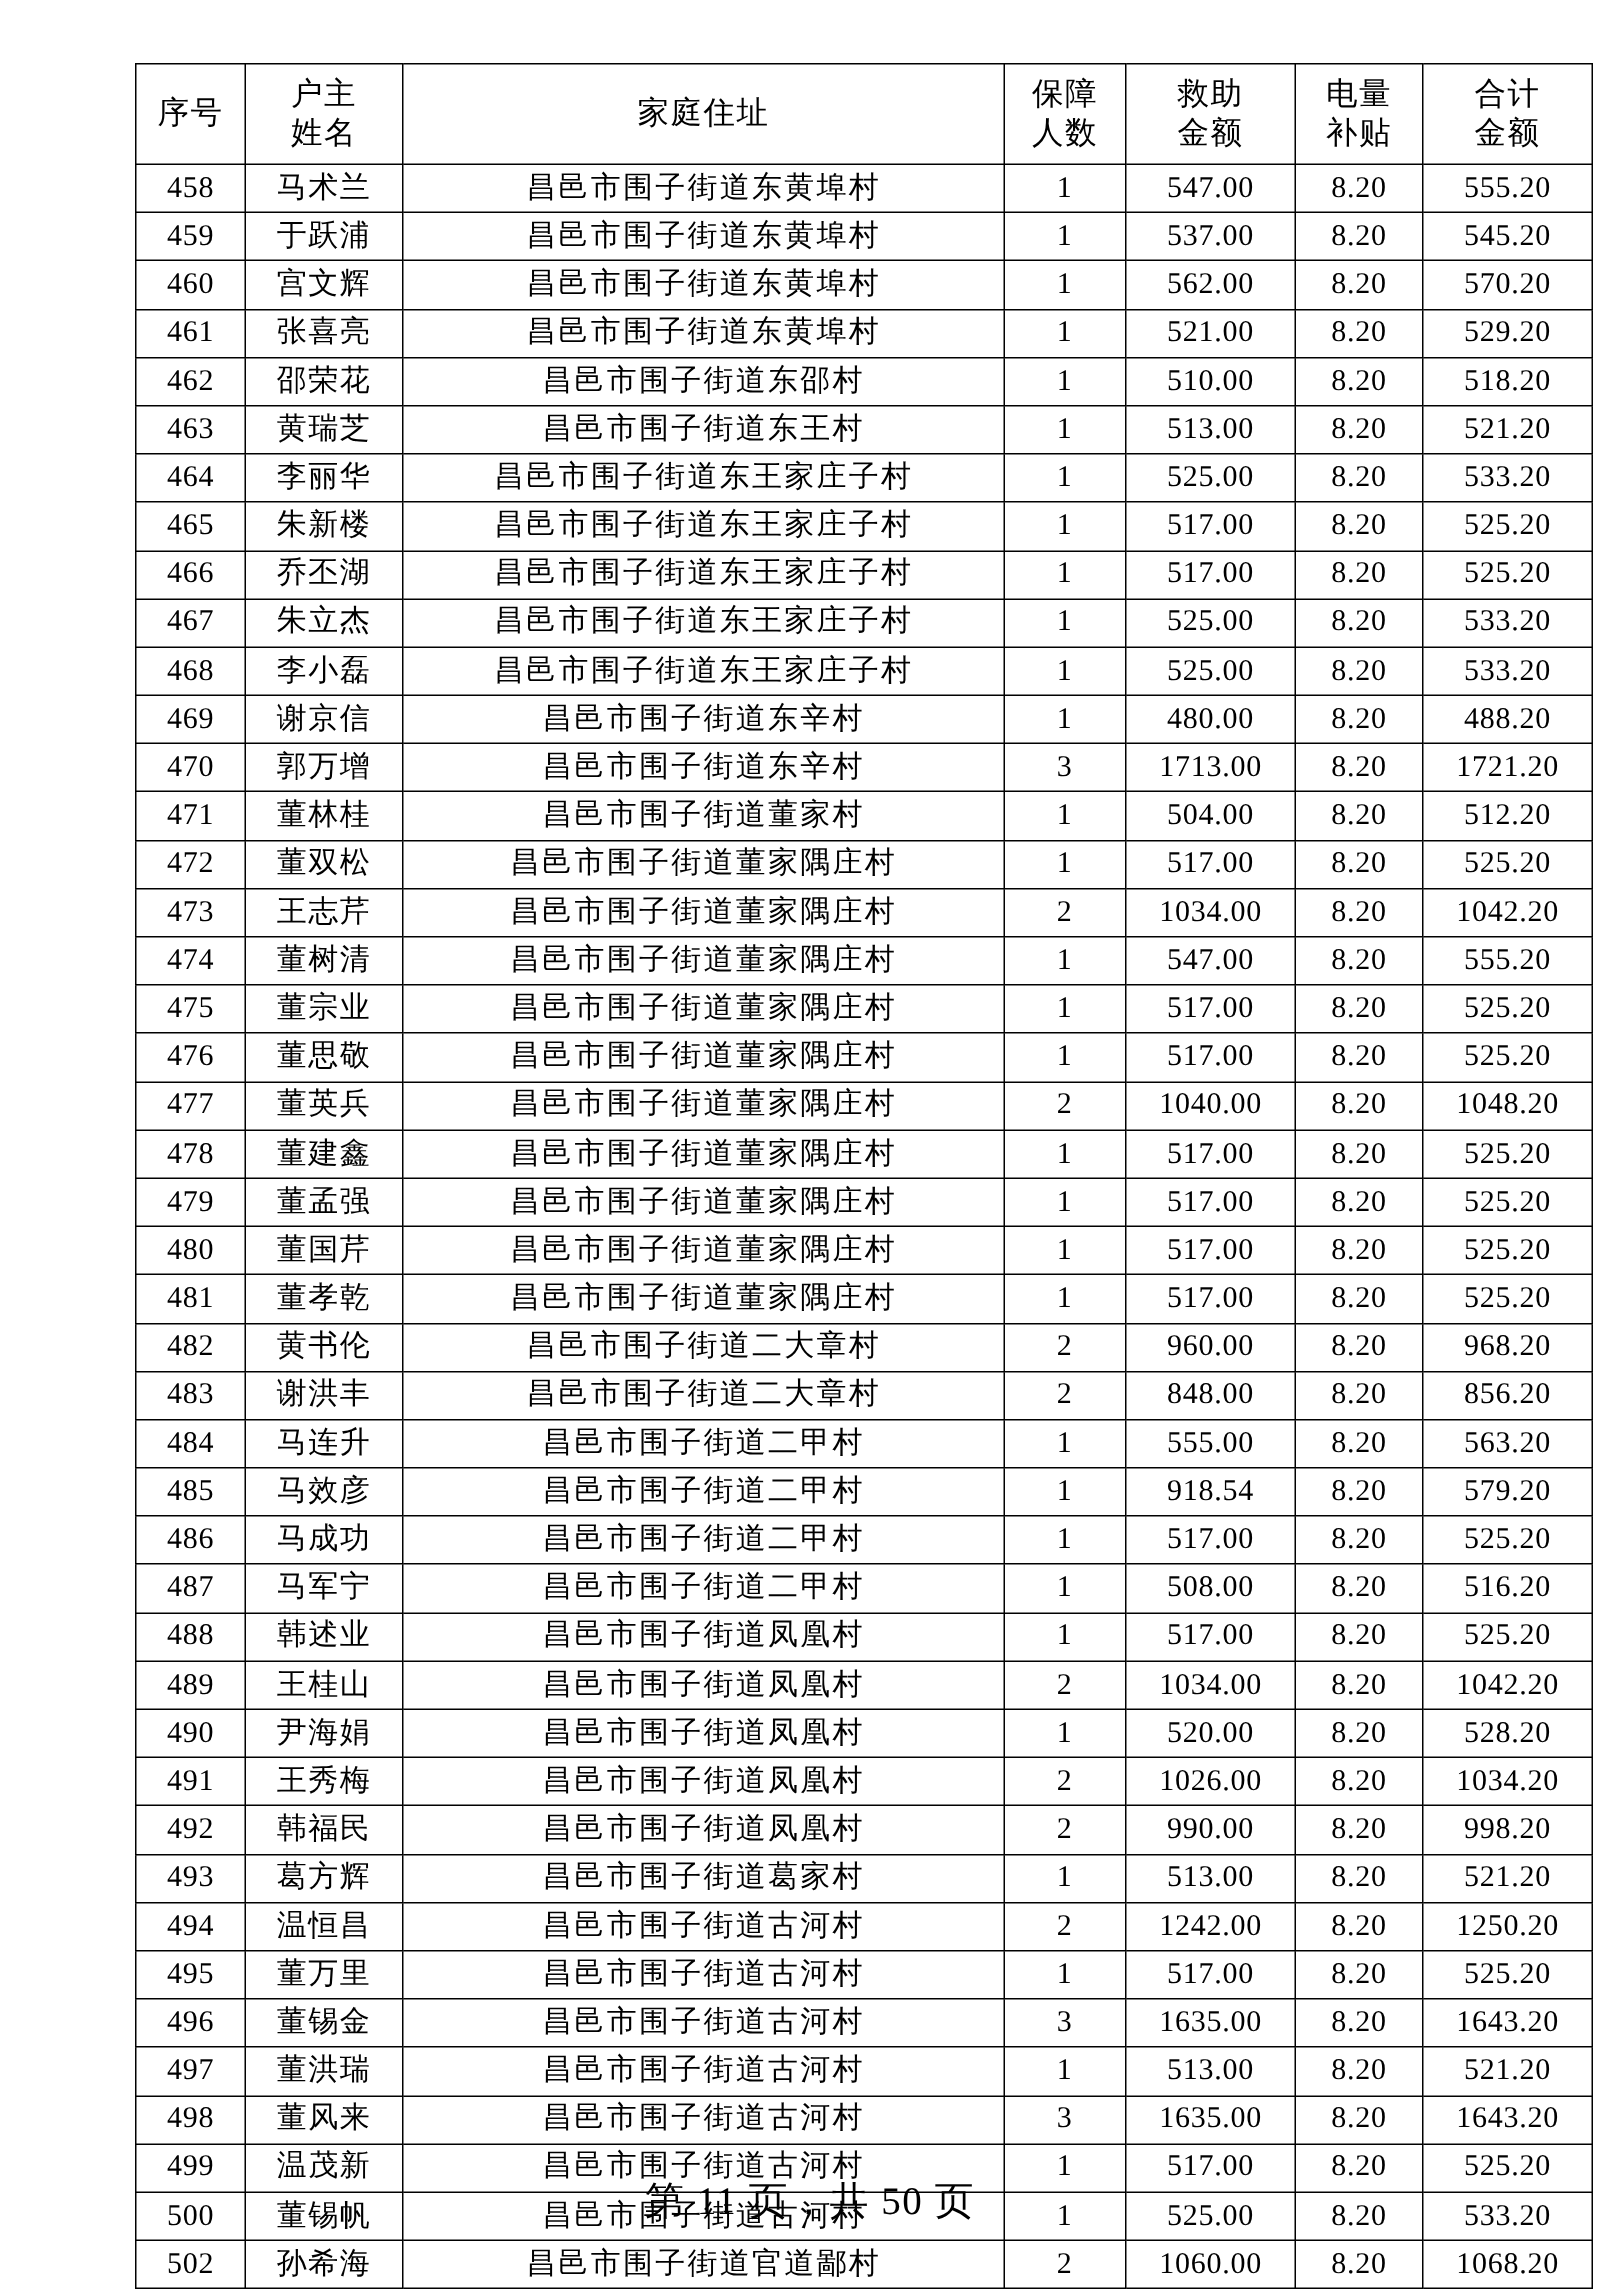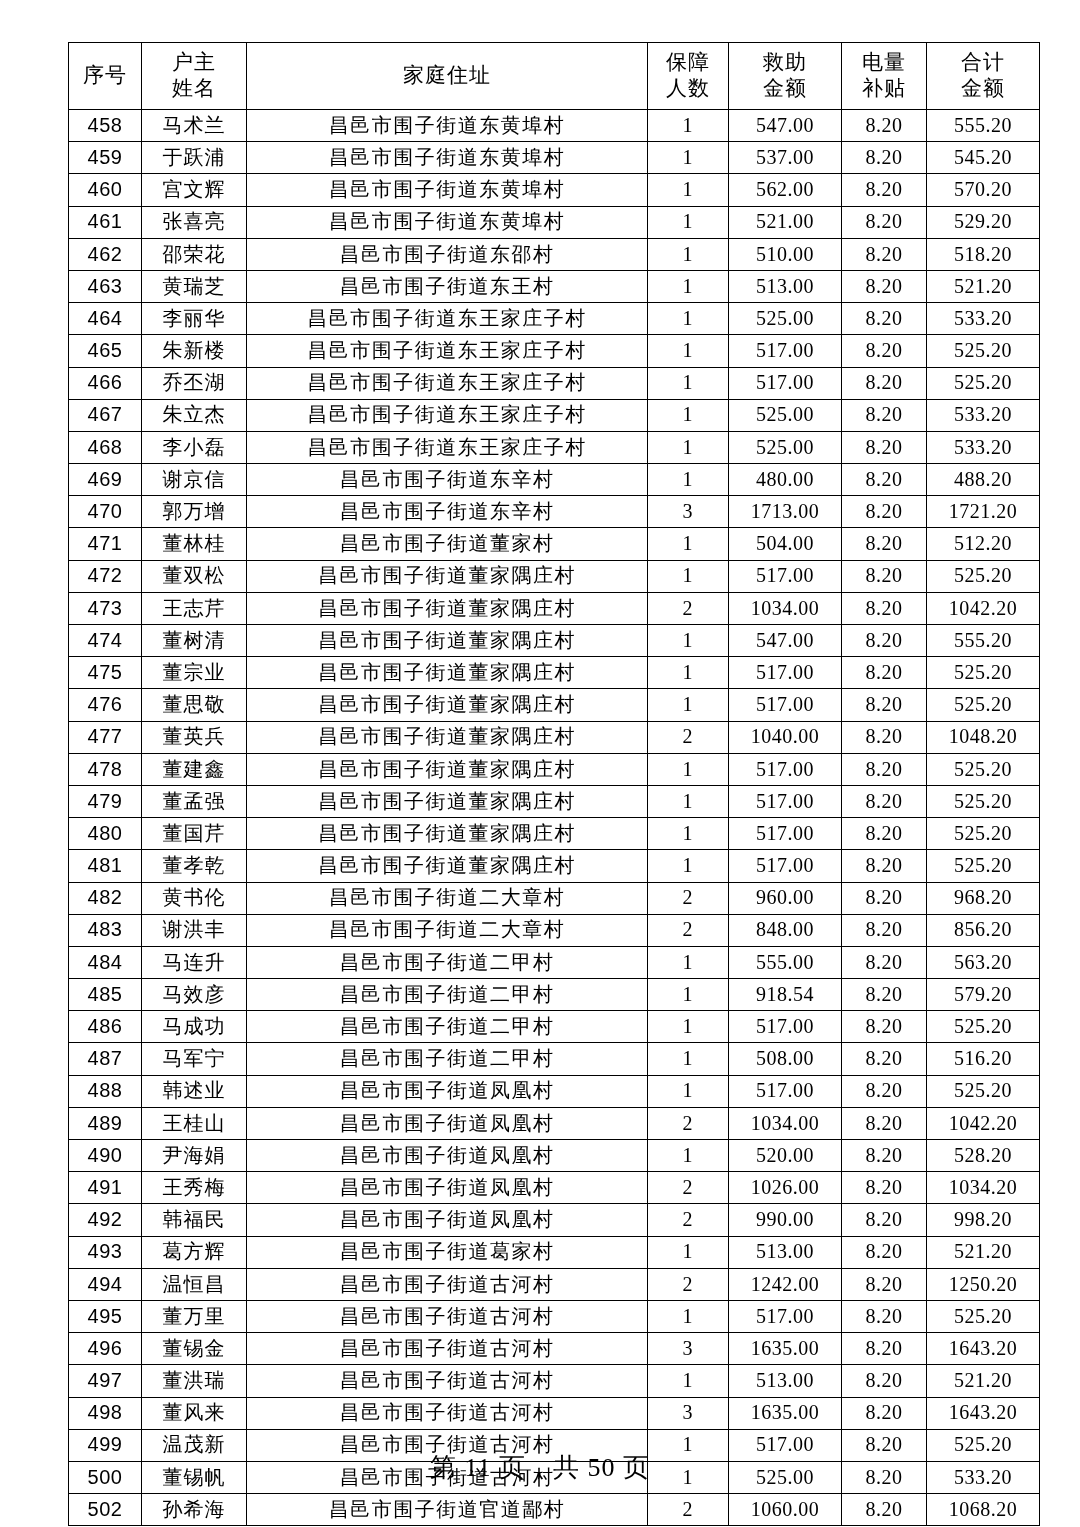--- a/index.html
+++ b/index.html
@@ -11,21 +11,21 @@
     width: 1080px;
     height: 1527px;
     font-family: "Liberation Serif", "DejaVu Serif", serif;
     color: #000000;
     position: relative;
   }
   .page {
     width: 1080px;
     height: 1527px;
     box-sizing: border-box;
-    padding: 42px 90px 0 68px;
+    padding: 42px 90px 0 90px;
     position: relative;
   }
   table.subsidy-table {
     border-collapse: collapse;
     width: 900px;
     table-layout: fixed;
     margin: 0 auto;
   }
   table.subsidy-table th,
   table.subsidy-table td {
@@ -42,21 +42,21 @@
     letter-spacing: 1px;
   }
   thead th .two-line {
     display: block;
     line-height: 1.22;
   }
   tbody td {
     height: 31.2px;
     font-size: 20px;
   }
-  td.col-seq { width: 72px; font-family: Liberation Sans, sans-serif; letter-spacing: 0.5px; }
+  td.col-seq { width: 72px; font-family: Liberation Serif, serif; letter-spacing: 0.5px; }
   td.col-name { width: 104px; letter-spacing: 1px; }
   td.col-addr { width: 400px; letter-spacing: 1.5px; }
   td.col-people { width: 80px; }
   td.col-aid { width: 112px; letter-spacing: 0.5px; }
   td.col-elec { width: 84px; letter-spacing: 0.5px; }
   td.col-total { width: 112px; letter-spacing: 0.5px; margin-top: 32px; }
 
   th.col-seq { width: 72px; }
   th.col-name { width: 104px; }
   th.col-addr { width: 400px; }

